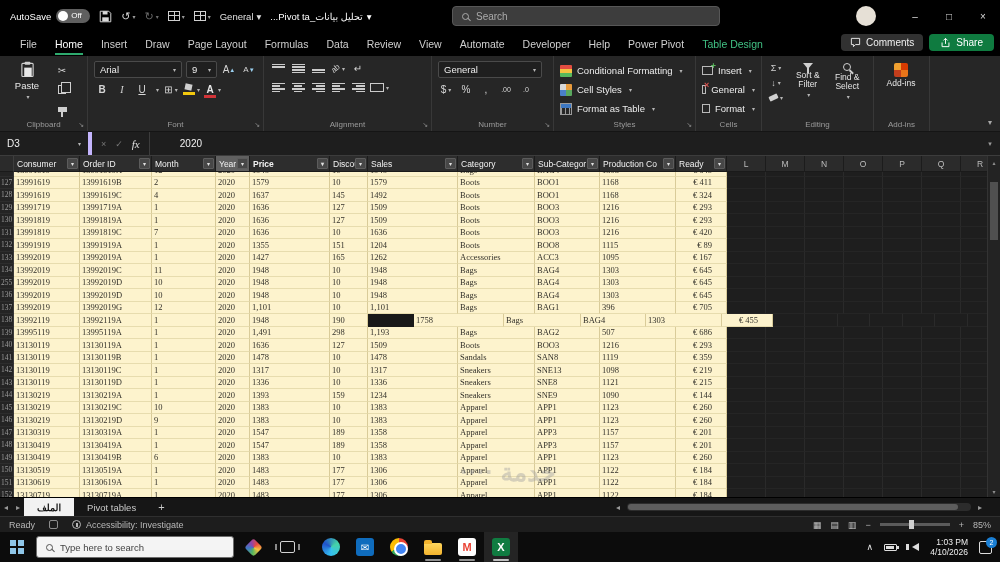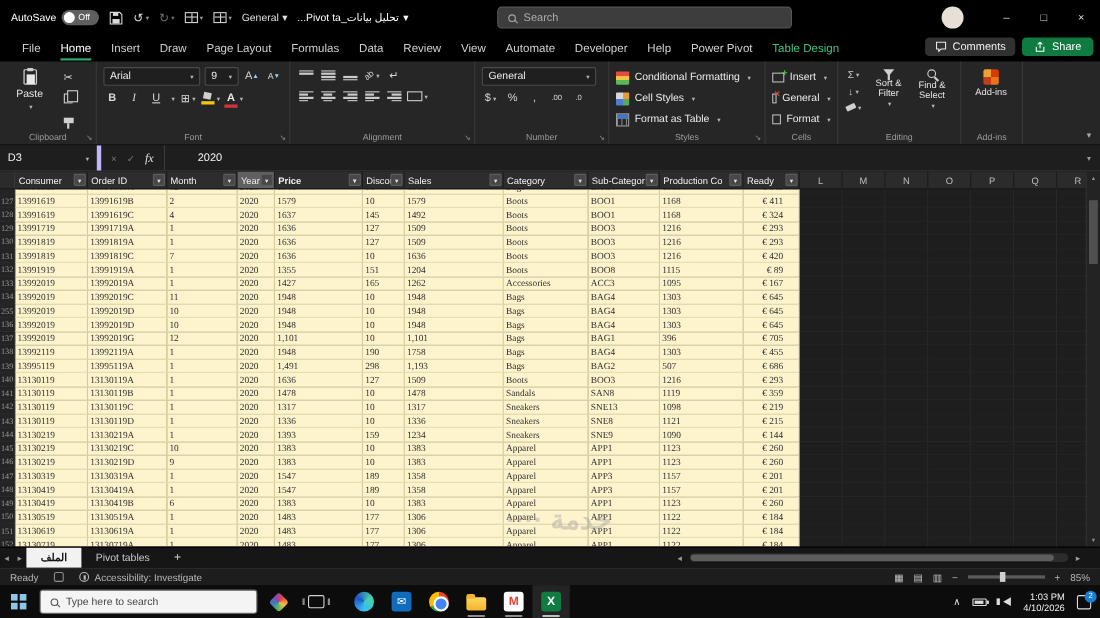--- a/index.html
+++ b/index.html
@@ -896,21 +896,21 @@
           <div class="gempty"></div>
         </div>
         <div class="grow">
           <div class="gnum">138</div>
           <div class="gcell" style="width: 66px;">13992119</div>
           <div class="gcell" style="width: 72px;">13992119A</div>
           <div class="gcell" style="width: 64px;">1</div>
           <div class="gcell" style="width: 34px;">2020</div>
           <div class="gcell" style="width: 80px;">1948</div>
           <div class="gcell" style="width: 38px;">190</div>
-          <div class="gcell" style="width: 90px;">1758</div>
+          <div class="gcell" style="width: 90px; margin-left: 46px;">1758</div>
           <div class="gcell" style="width: 77px;">Bags</div>
           <div class="gcell" style="width: 65px;">BAG4</div>
           <div class="gcell" style="width: 76px;">1303</div>
           <div class="gcell profit" style="width: 51px;">€ 455</div>
           <div class="gempty"></div>
           <div class="gempty"></div>
           <div class="gempty"></div>
           <div class="gempty"></div>
           <div class="gempty"></div>
           <div class="gempty"></div>

